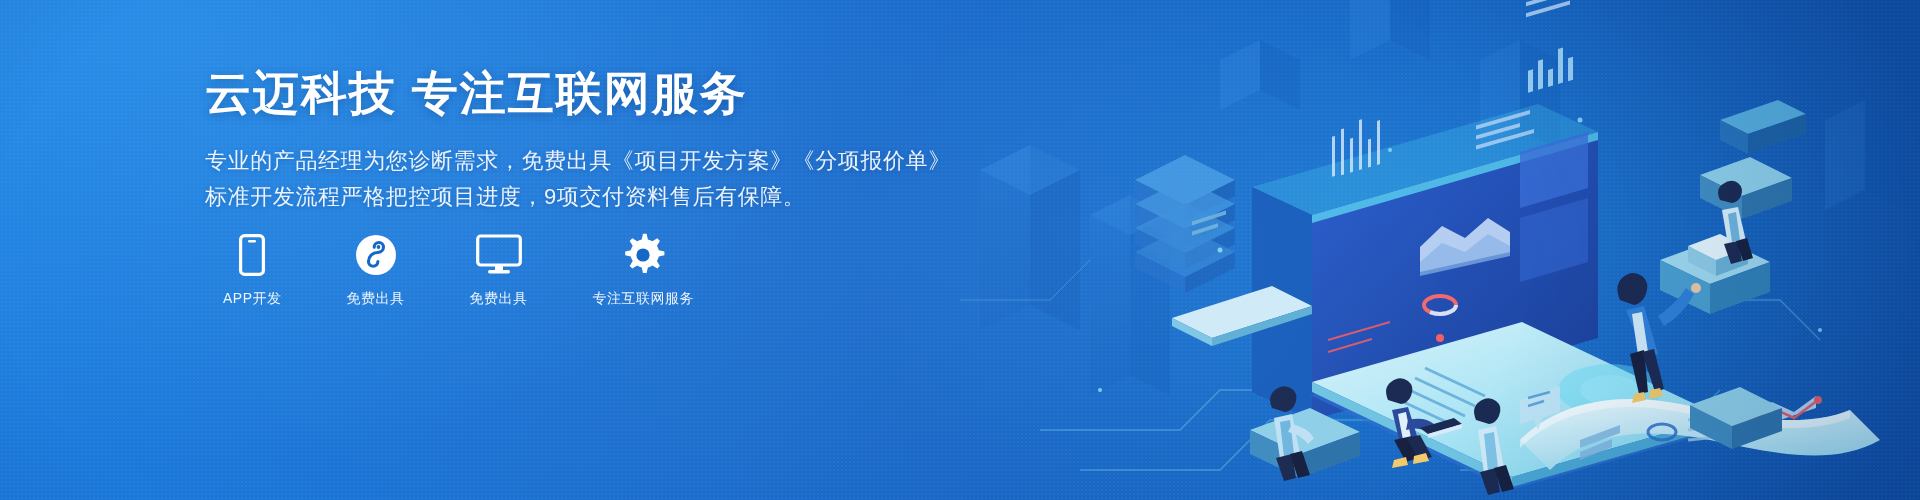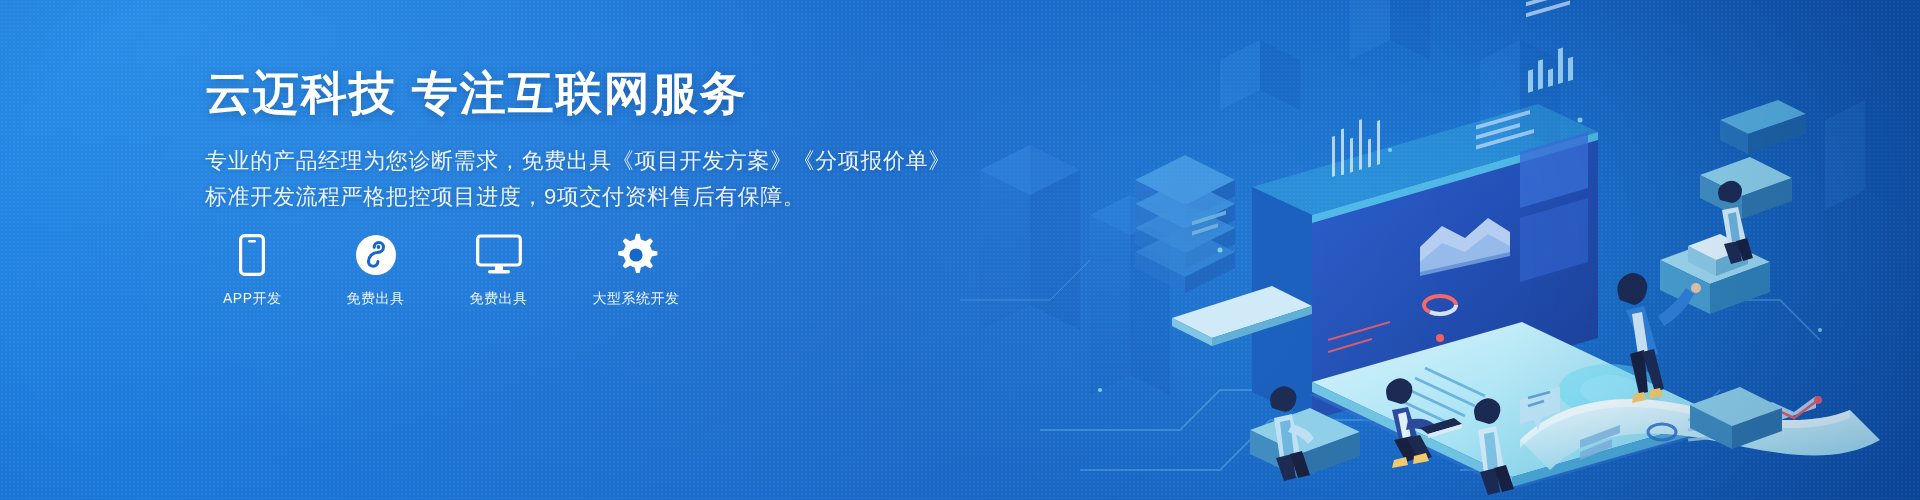--- a/index.html
+++ b/index.html
@@ -427,17 +427,17 @@
         <svg width="44" height="44" viewBox="0 0 44 44">
           <path fill="#ffffff" d="M22 0.8 l3.6 0 l1.3 5.6 c1.6,.4 3.1,1 4.5,1.9 l4.9,-3 l2.6,2.6
             l-3,4.9 c.9,1.4 1.5,2.9 1.9,4.5 l5.6,1.3 l0,3.6 l-5.6,1.3 c-.4,1.6 -1,3.1 -1.9,4.5
             l3,4.9 l-2.6,2.6 l-4.9,-3 c-1.4,.9 -2.9,1.5 -4.5,1.9 l-1.3,5.6 l-3.6,0 l-1.3,-5.6
             c-1.6,-.4 -3.1,-1 -4.5,-1.9 l-4.9,3 l-2.6,-2.6 l3,-4.9 c-.9,-1.4 -1.5,-2.9 -1.9,-4.5
             l-5.6,-1.3 l0,-3.6 l5.6,-1.3 c.4,-1.6 1,-3.1 1.9,-4.5 l-3,-4.9 l2.6,-2.6 l4.9,3
             c1.4,-.9 2.9,-1.5 4.5,-1.9 z"></path>
           <circle cx="22" cy="22" r="6.6" fill="#1668c8"></circle>
         </svg>
       </span>
-      <span class="svc-label">大型系统开发</span>
+      <span class="svc-label">专注互联网服务</span>
     </div>
 
   </div>
 </div>
 
 </body></html>

